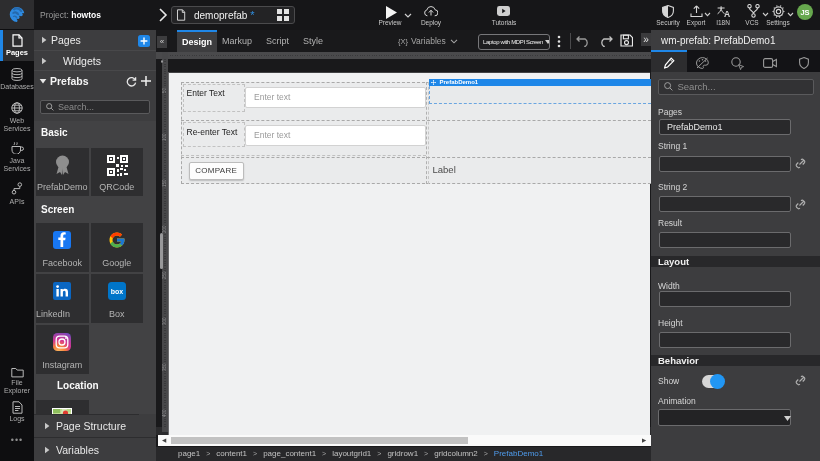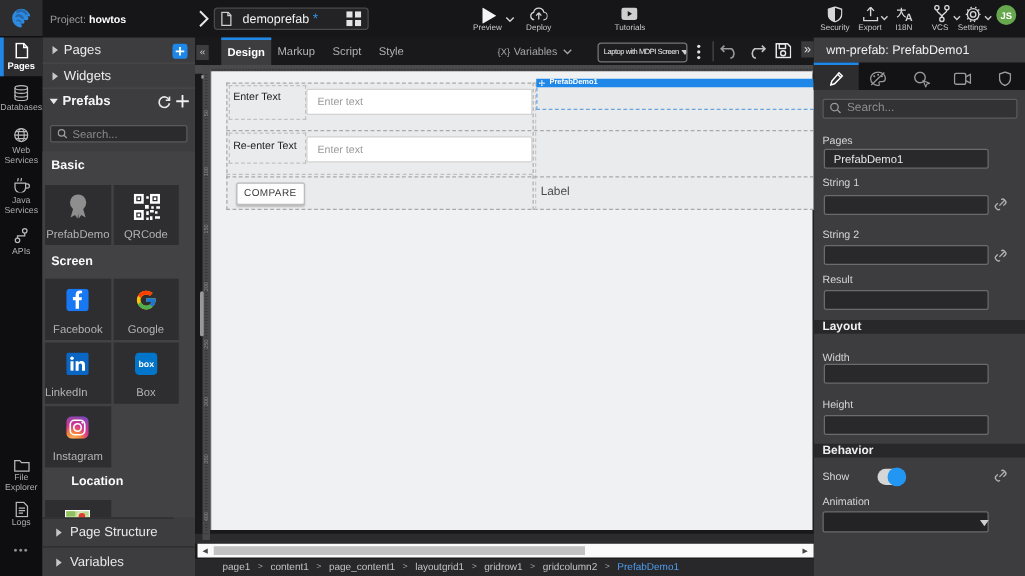--- a/index.html
+++ b/index.html
@@ -184,21 +184,21 @@
         <svg width="8" height="8" viewBox="0 0 8 8">
             <path d="M4 .6 V7.4 M.6 4 H7.4" stroke="#fff" stroke-width="1.4"></path>
           </svg>
       </div>
     </div>
 
     <div class="abs flexc" style="left:0;top:21.5px;width:122px;height:19px;border-bottom:1px solid #48484a;">
       <svg style="margin-left:7px;" width="6" height="8" viewBox="0 0 6 8">
           <path d="M1 .7 L5.4 4 L1 7.3 Z" fill="#c7c7c7"></path>
         </svg>
-      <span style="margin-left:4px;font-size:10.5px;color:#ececec;">Widgets</span>
+      <span style="margin-left:16px;font-size:10.5px;color:#ececec;">Widgets</span>
     </div>
 
     <div class="abs flexc" style="left:0;top:41.5px;width:122px;height:19px;">
       <svg style="margin-left:5px;" width="8" height="6" viewBox="0 0 8 6">
           <path d="M.7 1 L4 5.4 L7.3 1 Z" fill="#e8e8e8"></path>
         </svg>
       <span style="margin-left:3px;font-size:10.5px;font-weight:bold;color:#f5f5f5;">Prefabs</span>
       <svg class="abs" style="left:92px;top:4px;" width="11" height="11" viewBox="0 0 11 11">
           <path d="M9.3 4 A4.2 4.2 0 1 0 9.6 6.6" fill="none" stroke="#e8e8e8" stroke-width="1.3"></path>
           <path d="M9.6 1.2 v3 h-3" fill="none" stroke="#e8e8e8" stroke-width="1.3"></path>
@@ -402,21 +402,21 @@
       <div class="abs" style="left:5.5px;top:181px;font-size:4.5px;color:#8e8e90;transform:rotate(-90deg);transform-origin:left top;">200</div>
       <div class="abs" style="left:5.5px;top:227px;font-size:4.5px;color:#8e8e90;transform:rotate(-90deg);transform-origin:left top;">250</div>
       <div class="abs" style="left:5.5px;top:273px;font-size:4.5px;color:#8e8e90;transform:rotate(-90deg);transform-origin:left top;">300</div>
       <div class="abs" style="left:5.5px;top:319px;font-size:4.5px;color:#8e8e90;transform:rotate(-90deg);transform-origin:left top;">350</div>
       <div class="abs" style="left:5.5px;top:365px;font-size:4.5px;color:#8e8e90;transform:rotate(-90deg);transform-origin:left top;">400</div>
       <div class="abs" style="left:3.5px;top:181px;width:3px;height:36px;background:#98989a;border-radius:2px;"></div>
       <div class="abs" style="left:0;top:374.5px;width:495px;height:8px;background:#2b2b2d;"></div>
       <div class="abs" style="left:6px;top:374.5px;width:6px;height:5px;background:#48484a;"></div>
       <div class="abs" style="left:4.5px;top:8px;width:2.5px;height:2.5px;border:1px solid #98989a;border-radius:50%;"></div>
 
-      <div class="abs" style="left:11.5px;top:4px;width:482px;height:367.5px;background:#f0f1f2;border-top:1px solid #424244;border-left:1px solid #6a6a6c;">
+      <div class="abs" style="left:11.5px;top:20px;width:482px;height:367.5px;background:#f0f1f2;border-top:1px solid #424244;border-left:1px solid #6a6a6c;">
 
         <div class="abs" style="left:12px;top:9px;width:470px;height:102px;border:1px dashed #a9a9a9;border-right:none;background:#eaebec;"></div>
 
         <div class="abs" style="left:257.5px;top:9px;width:1px;height:102px;border-left:1px dashed #b0b0b0;"></div>
         <div class="abs" style="left:259.8px;top:9px;width:1px;height:102px;border-left:1px dashed #c6c6c6;"></div>
 
         <div class="abs" style="left:12px;top:46.5px;width:470px;height:0;border-top:1px dashed #a9a9a9;"></div>
         <div class="abs" style="left:12px;top:84px;width:470px;height:0;border-top:1px dashed #a9a9a9;"></div>
         <div class="abs" style="left:12px;top:81.5px;width:245.5px;height:0;border-top:1px dashed #c0c0c0;"></div>
 

